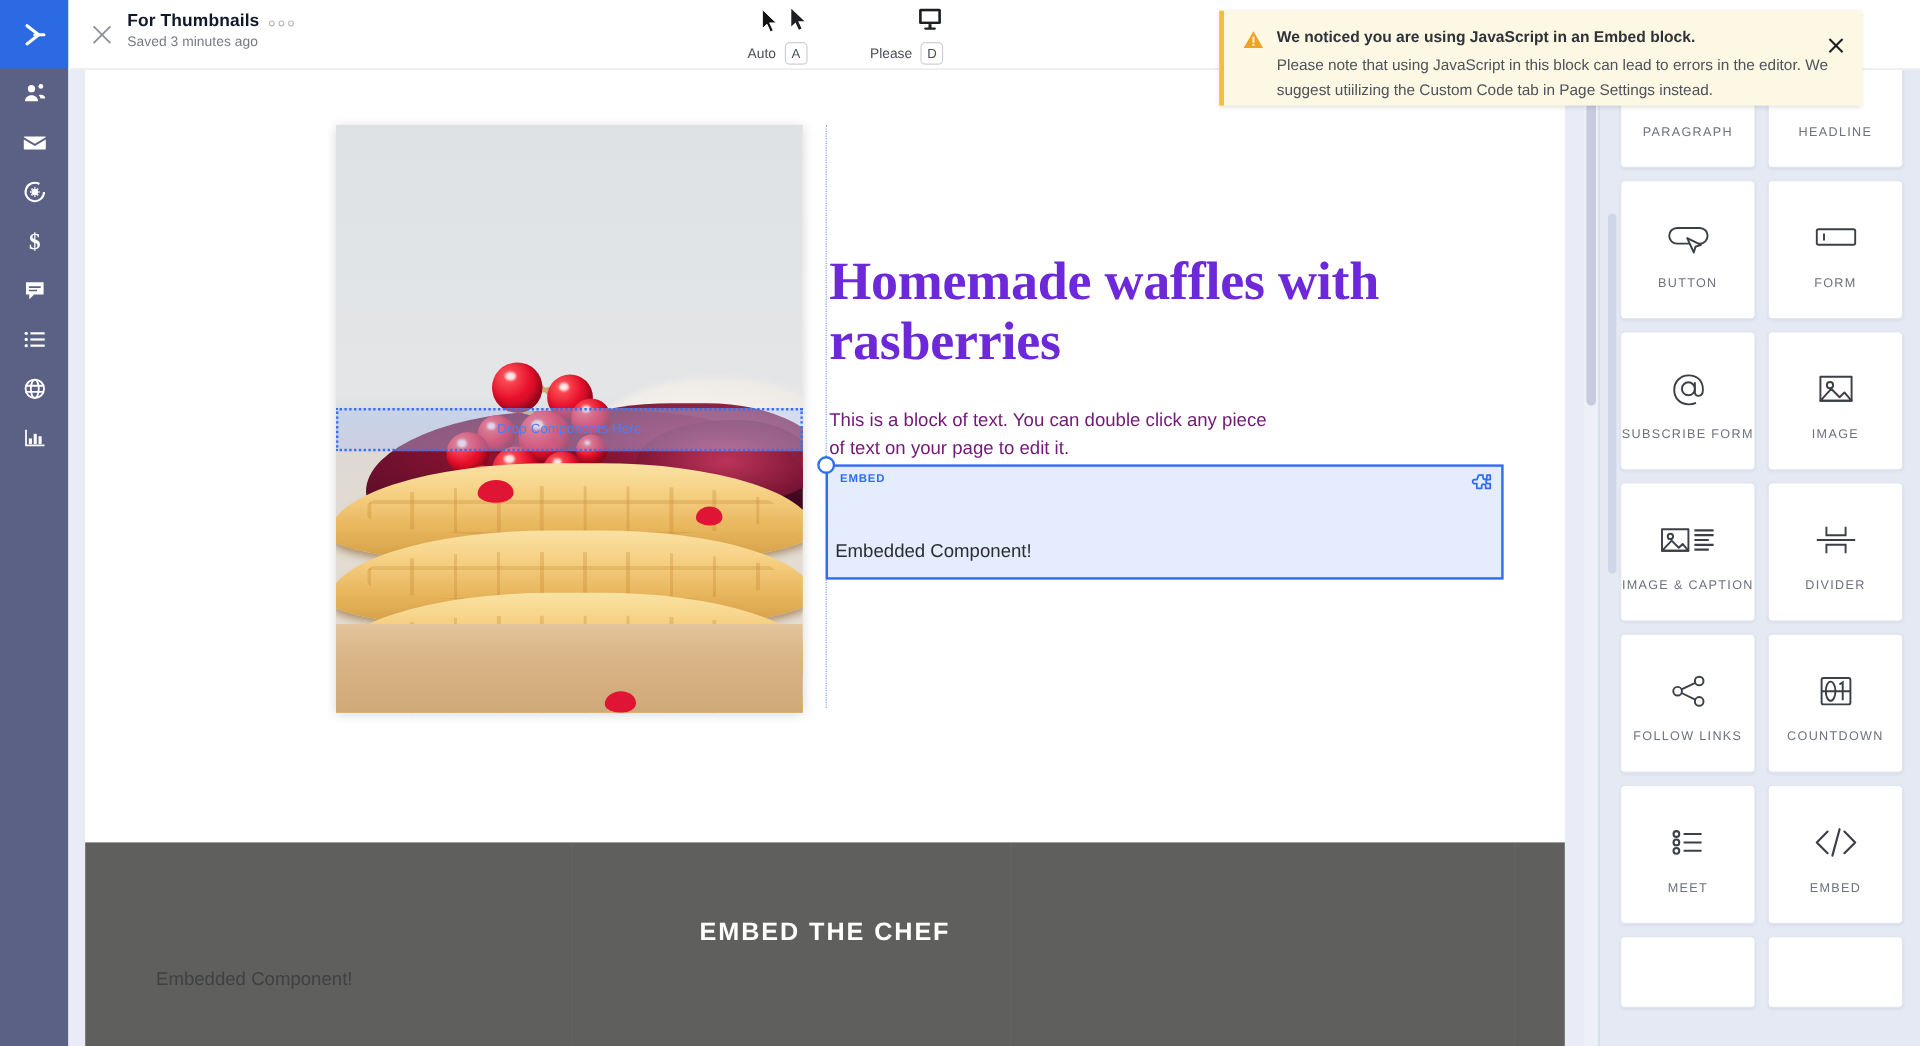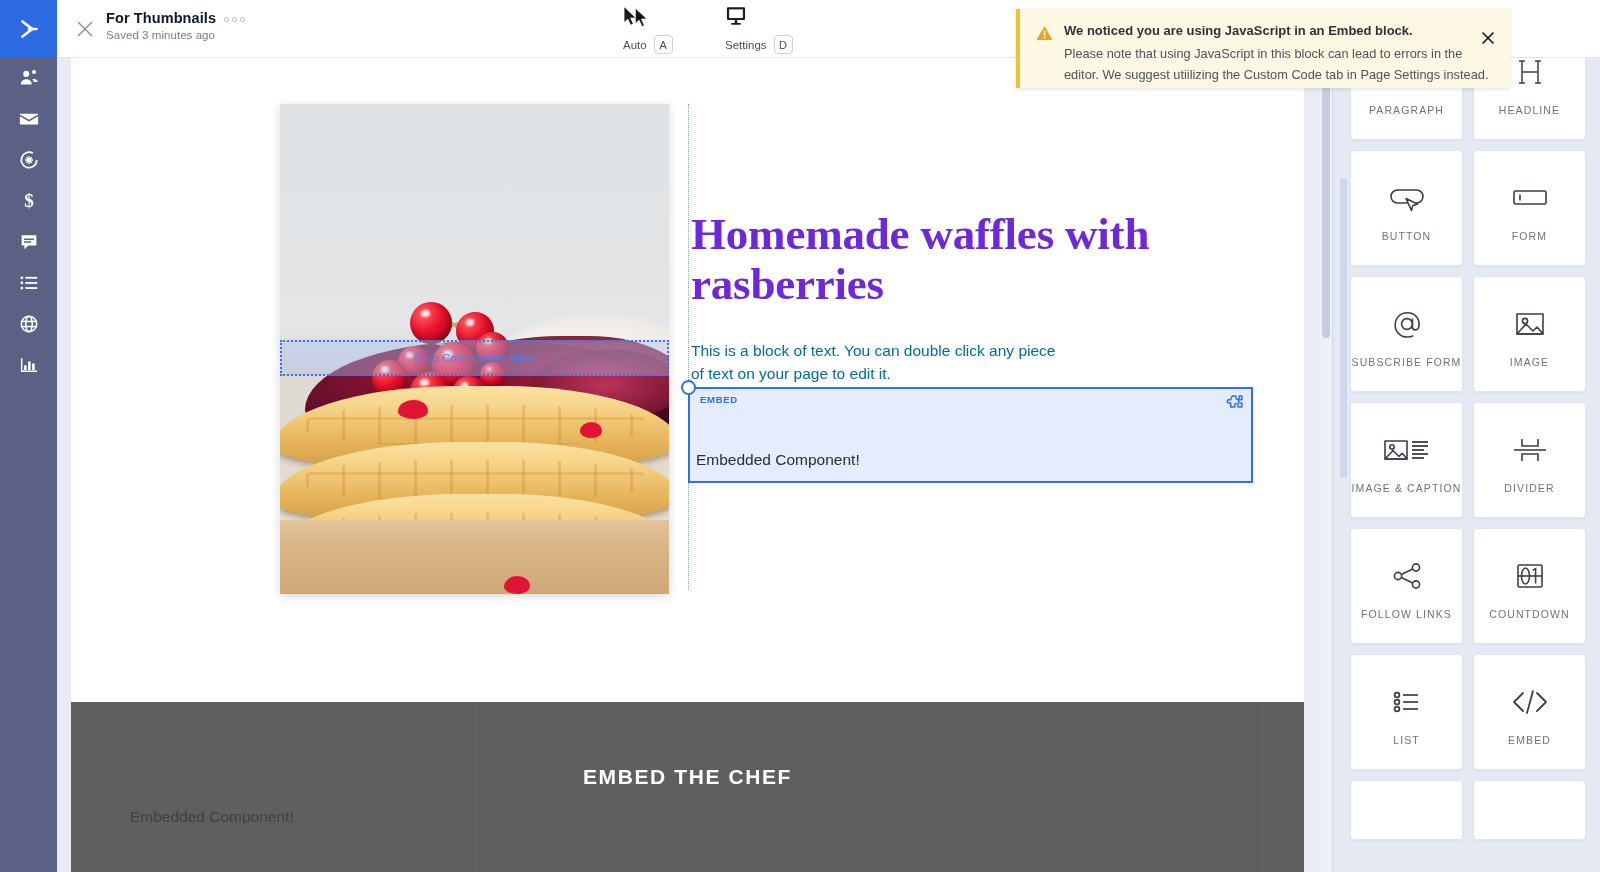--- a/index.html
+++ b/index.html
@@ -49,40 +49,40 @@
   #doc-dots i {
     width: 5px; height: 5px; border-radius: 50%;
     border: 1px solid #b9bcc3; display: block;
   }
   #doc-saved {
     font-size: 11.5px; color: #777b85; margin-top: 3px; letter-spacing: .05px;
   }
 
   .view-toggle {
     position: absolute; top: 4px;
-    display: flex; flex-direction: column; align-items: flex-start;
+    display: flex; flex-direction: column; align-items: flex-end;
     cursor: pointer;
   }
   .view-toggle .vt-icon { height: 24px; display:flex; align-items:center; justify-content:center;}
   .view-toggle .vt-row {
     display: flex; align-items: center; gap: 7px; margin-top: 7px;
   }
   .view-toggle .vt-label { font-size: 11.5px; color: #4b4e56; }
   .view-toggle .vt-key {
     display: inline-flex; align-items: center; justify-content: center;
     min-width: 19px; height: 19px; padding: 0 4px;
     border: 1px solid #cdd0d6; border-radius: 4px;
     font-size: 11px; color: #4b4e56; background: #fff;
   }
   #vt-auto { left: 566px; }
   #vt-desktop { left: 668px; }
 
   
   #notice {
-    position: absolute; left: 1016px; top: 9px; width: 494px; height: 79px;
+    position: absolute; left: 1016px; top: 9px; width: 536px; height: 79px;
     background: #fdf8e4;
     border-left: 4px solid #f0c03b;
     box-shadow: 0 1px 4px rgba(0,0,0,.13);
     z-index: 20;
     padding: 14px 16px 0 16px;
     display: flex;
   }
   #notice-warning-icon { width: 18px; margin-top: 2px; flex: 0 0 18px; }
   #notice-body { margin-left: 10px; }
   #notice-title {
@@ -217,21 +217,21 @@
   #hero-headline {
     position: absolute; left: 3px; top: 105px; width: 480px;
     font-family: "Liberation Serif", serif;
     font-weight: bold;
     font-size: 45px; line-height: 50px;
     color: #6d28d9;
     letter-spacing: -.2px;
   }
   #hero-paragraph {
     position: absolute; left: 3px; top: 235px; width: 370px;
-    font-size: 15.5px; line-height: 23px; color: #0369a1;
+    font-size: 15.5px; line-height: 23px; color: #701a75;
   }
 
   
   #embed-block {
     position: absolute; left: 0px; top: 283px; width: 565px; height: 96px;
     border: 2px solid #2f6ef0;
     background: #e4ecfd;
   }
   #embed-label {
     position: absolute; left: 10px; top: 5px;
@@ -422,21 +422,21 @@
     <div id="vt-desktop" class="view-toggle">
       <div class="vt-icon">
         <svg width="22" height="20" viewBox="0 0 24 22" fill="#1c1e22">
           <rect x="2" y="1.5" width="20" height="14" rx="1.4"></rect>
           <rect x="4.4" y="3.8" width="15.2" height="9.4" fill="#ffffff"></rect>
           <rect x="10.6" y="15.5" width="2.8" height="3.6"></rect>
           <rect x="6.6" y="18.6" width="10.8" height="2" rx="1"></rect>
         </svg>
       </div>
       <div class="vt-row">
-        <span class="vt-label">Settings</span>
+        <span class="vt-label">Please</span>
         <span class="vt-key">D</span>
       </div>
     </div>
   </header>
 
   <div id="notice">
     <div id="notice-warning-icon">
       <svg width="17" height="16" viewBox="0 0 18 16" fill="#eda325">
         <path d="M9 .6l8.6 14.8H.4z"></path>
         <rect x="8.2" y="5.4" width="1.7" height="5.4" fill="#fdf8e4"></rect>
@@ -668,21 +668,21 @@
         <div class="comp-icon">
           <svg width="44" height="40" viewBox="0 0 44 40" fill="none" stroke="#3b3f46" stroke-width="1.7">
             <circle cx="12" cy="13" r="2.4"></circle>
               <line x1="18" y1="13" x2="33" y2="13"></line>
             <circle cx="12" cy="20" r="2.4"></circle>
               <line x1="18" y1="20" x2="33" y2="20"></line>
             <circle cx="12" cy="27" r="2.4"></circle>
               <line x1="18" y1="27" x2="33" y2="27"></line>
           </svg>
         </div>
-        <div class="comp-label">LIST</div>
+        <div class="comp-label">MEET</div>
       </div>
 
       <div class="comp-tile">
         <div class="comp-icon">
           <svg width="48" height="40" viewBox="0 0 48 40" fill="none" stroke="#3b3f46" stroke-width="1.8" stroke-linecap="round" stroke-linejoin="round">
             <polyline points="17,11 8,20 17,29"></polyline>
             <line x1="27" y1="9" x2="21" y2="31"></line>
             <polyline points="31,11 40,20 31,29"></polyline>
           </svg>
         </div>

